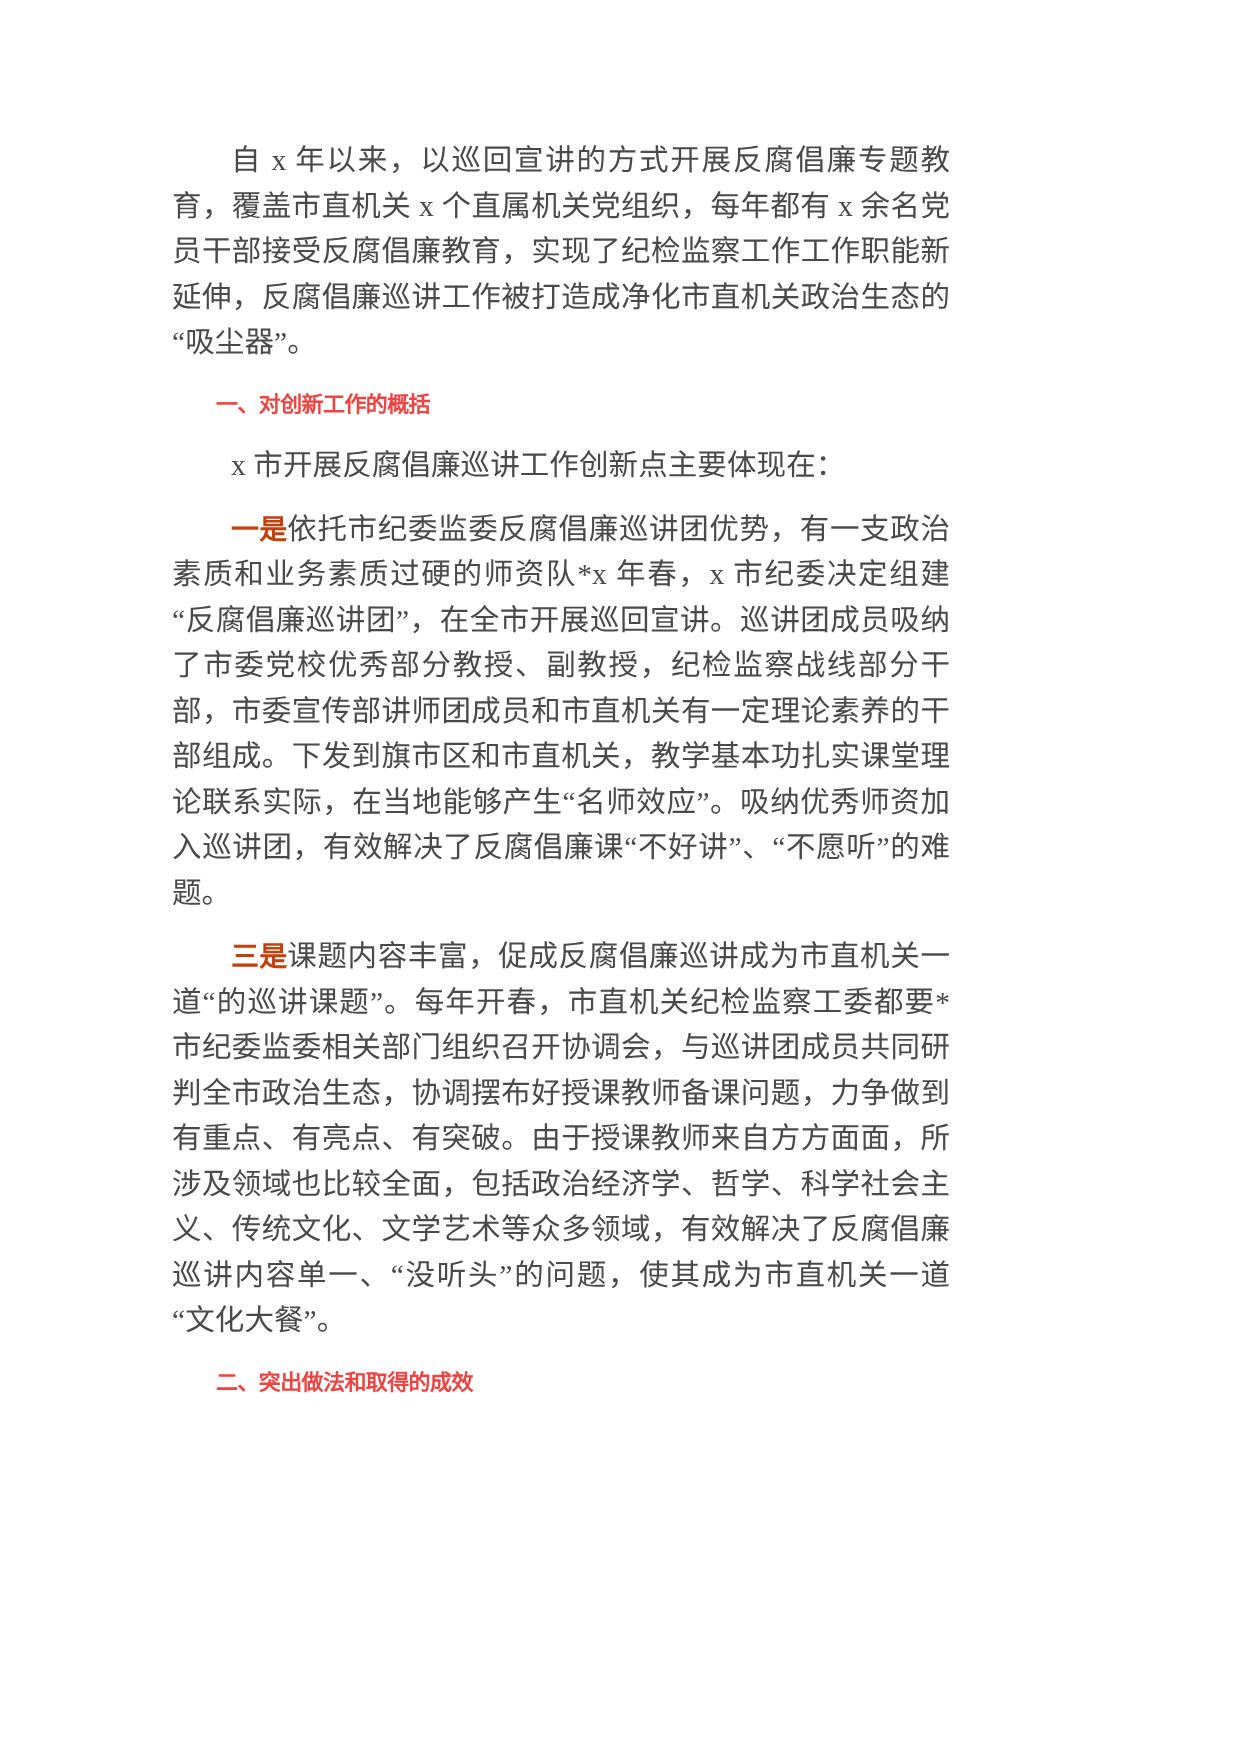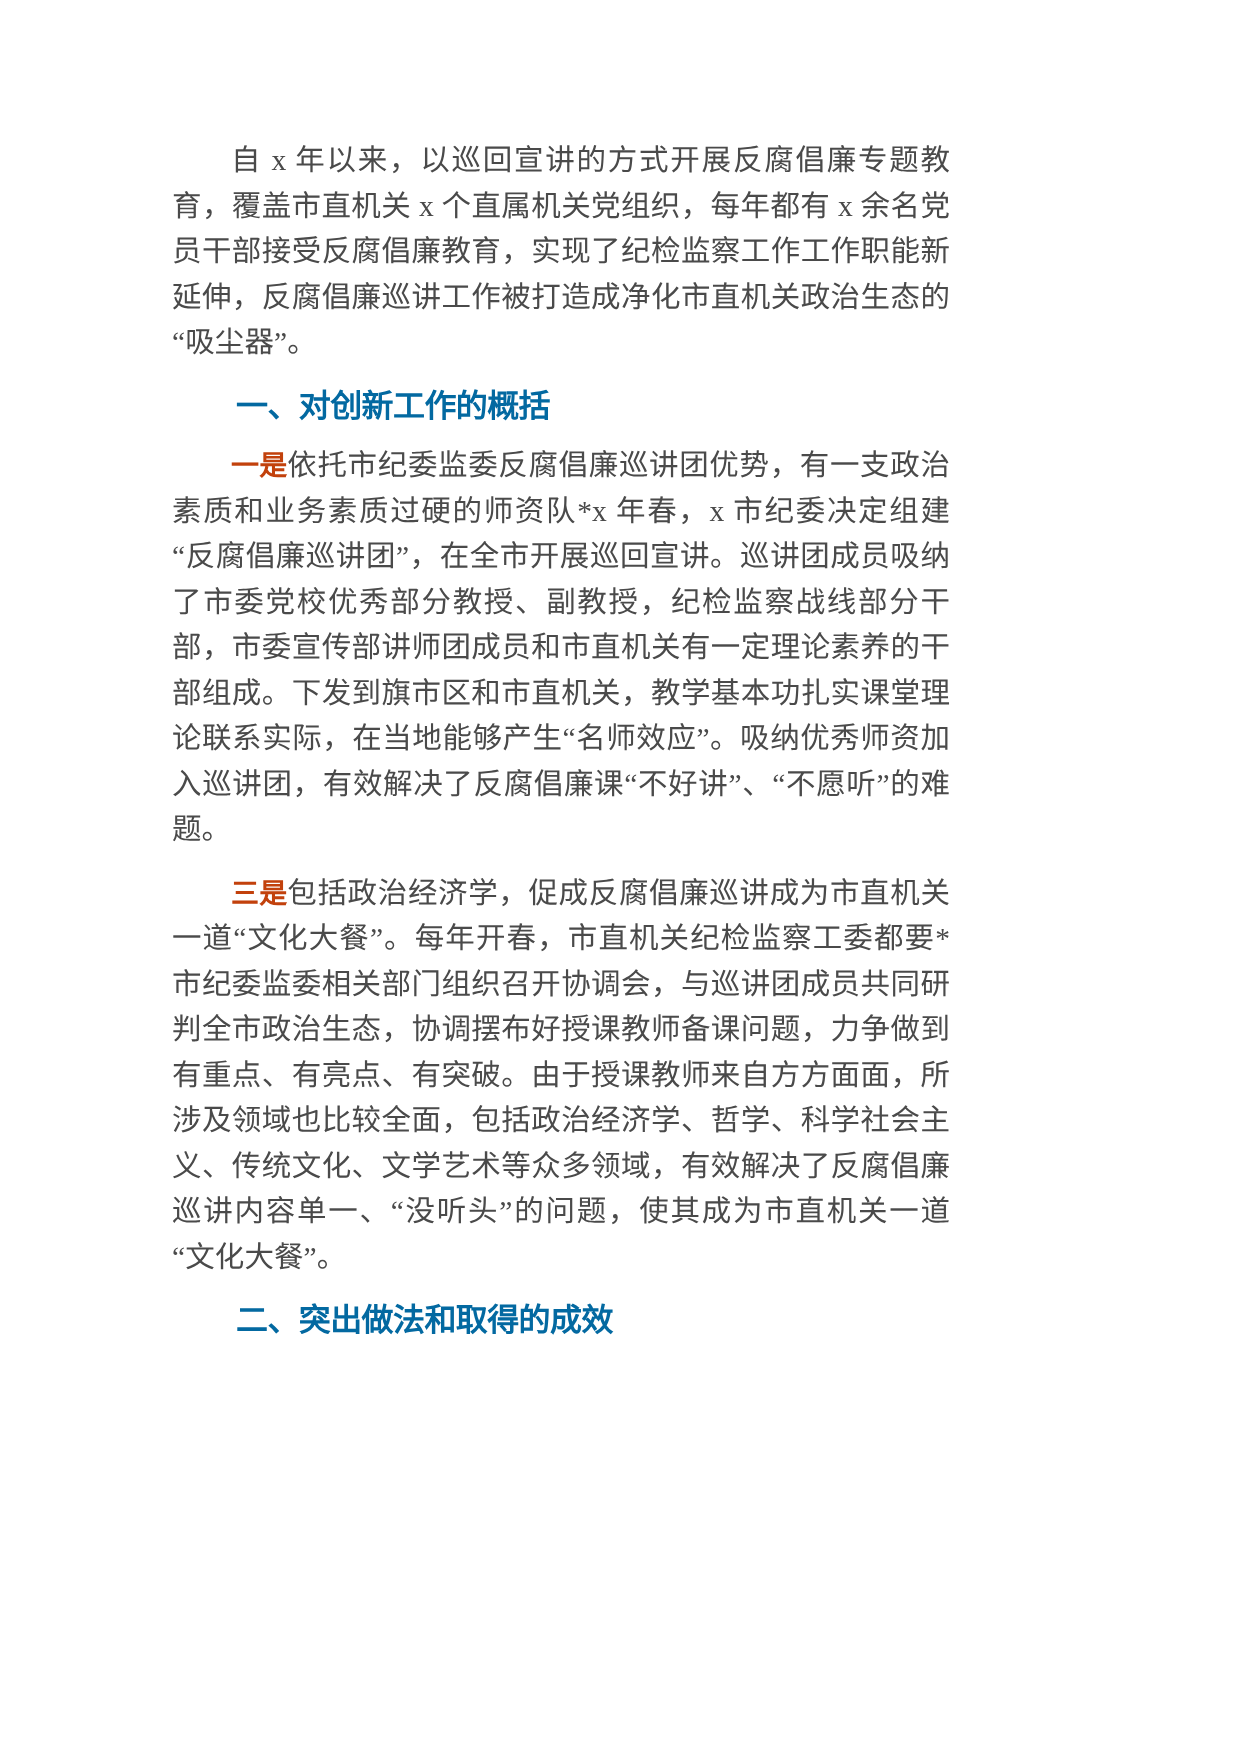--- a/index.html
+++ b/index.html
@@ -40,42 +40,43 @@
   
   .lead {
     font-weight: bold;
     font-family: "Liberation Sans", "DejaVu Sans", sans-serif;
     font-size: 28px;
     color: #c2410c;
     letter-spacing: -0.4px;
   }
   
   .h1 {
-    font-family: Liberation Sans, sans-serif;
+    font-family: Liberation Mono, monospace;
     font-weight: bold;
-    font-size: 32px;
+    font-size: 22px;
     line-height: 45.5px;
-    color: #0369a1;
+    color: #ef4444;
     text-indent: 2em;
     margin: 0 0 14px 0;
     letter-spacing: -0.6px;
   }
 </style>
 </head>
 <body>
 
 <div class="page">
   <div class="content">
 
     <p class="para">自 x 年以来，以巡回宣讲的方式开展反腐倡廉专题教育，覆盖市直机关 x 个直属机关党组织，每年都有 x 余名党员干部接受反腐倡廉教育，实现了纪检监察工作工作职能新延伸，反腐倡廉巡讲工作被打造成净化市直机关政治生态的“吸尘器”。</p>
 
     <h2 class="h1">一、对创新工作的概括</h2>
 
+    <p class="para">x 市开展反腐倡廉巡讲工作创新点主要体现在：</p>
 
     <p class="para"><span class="lead">一是</span><span>依托市纪委监委反腐倡廉巡讲团优势，有一支政治素质和业务素质过硬的师资队*x 年春，x 市纪委决定组建“反腐倡廉巡讲团”，在全市开展巡回宣讲。巡讲团成员吸纳了市委党校优秀部分教授、副教授，纪检监察战线部分干部，市委宣传部讲师团成员和市直机关有一定理论素养的干部组成。下发到旗市区和市直机关，教学基本功扎实课堂理论联系实际，在当地能够产生“名师效应”。吸纳优秀师资加入巡讲团，有效解决了反腐倡廉课“不好讲”、“不愿听”的难题。</span></p>
 
 
-    <p class="para"><span class="lead">三是</span><span>包括政治经济学，促成反腐倡廉巡讲成为市直机关一道“文化大餐”。每年开春，市直机关纪检监察工委都要*市纪委监委相关部门组织召开协调会，与巡讲团成员共同研判全市政治生态，协调摆布好授课教师备课问题，力争做到有重点、有亮点、有突破。由于授课教师来自方方面面，所涉及领域也比较全面，包括政治经济学、哲学、科学社会主义、传统文化、文学艺术等众多领域，有效解决了反腐倡廉巡讲内容单一、“没听头”的问题，使其成为市直机关一道“文化大餐”。</span></p>
+    <p class="para"><span class="lead">三是</span><span>课题内容丰富，促成反腐倡廉巡讲成为市直机关一道“的巡讲课题”。每年开春，市直机关纪检监察工委都要*市纪委监委相关部门组织召开协调会，与巡讲团成员共同研判全市政治生态，协调摆布好授课教师备课问题，力争做到有重点、有亮点、有突破。由于授课教师来自方方面面，所涉及领域也比较全面，包括政治经济学、哲学、科学社会主义、传统文化、文学艺术等众多领域，有效解决了反腐倡廉巡讲内容单一、“没听头”的问题，使其成为市直机关一道“文化大餐”。</span></p>
 
     <h2 class="h1">二、突出做法和取得的成效</h2>
 
   </div>
 </div>
 
 </body></html>

